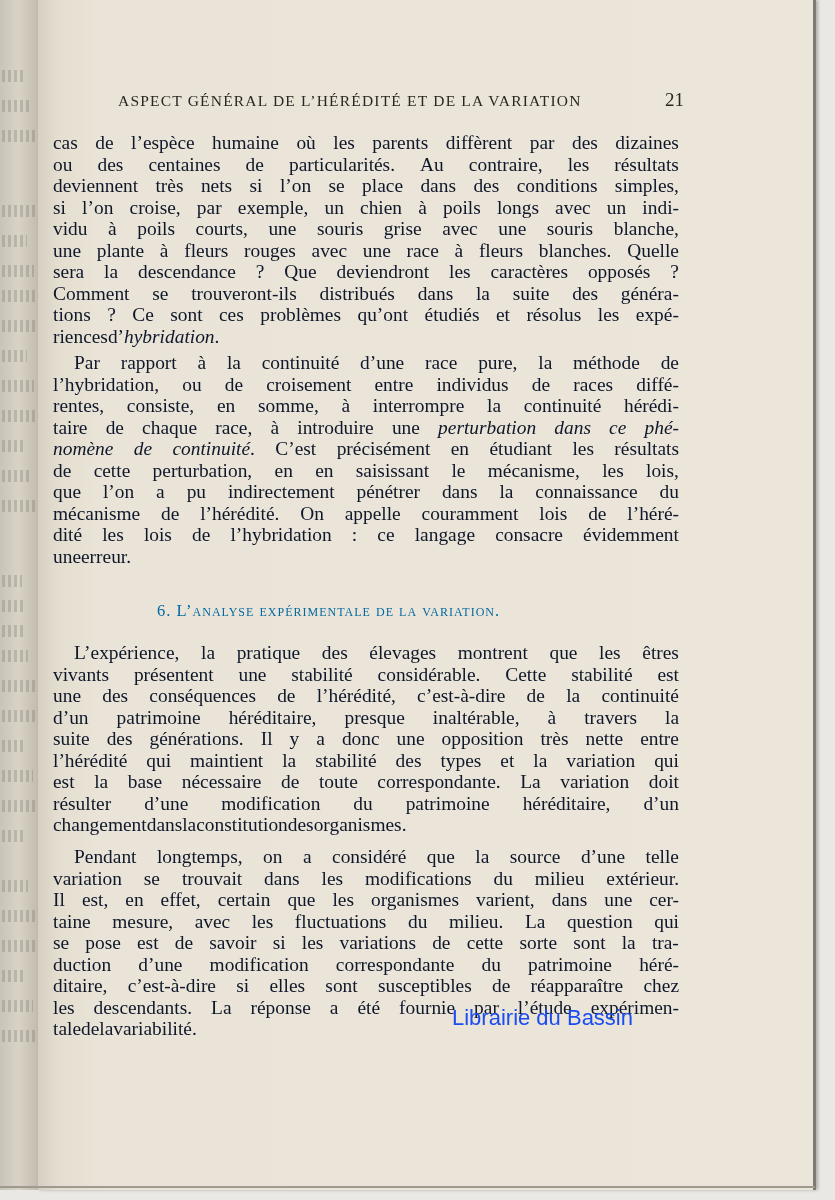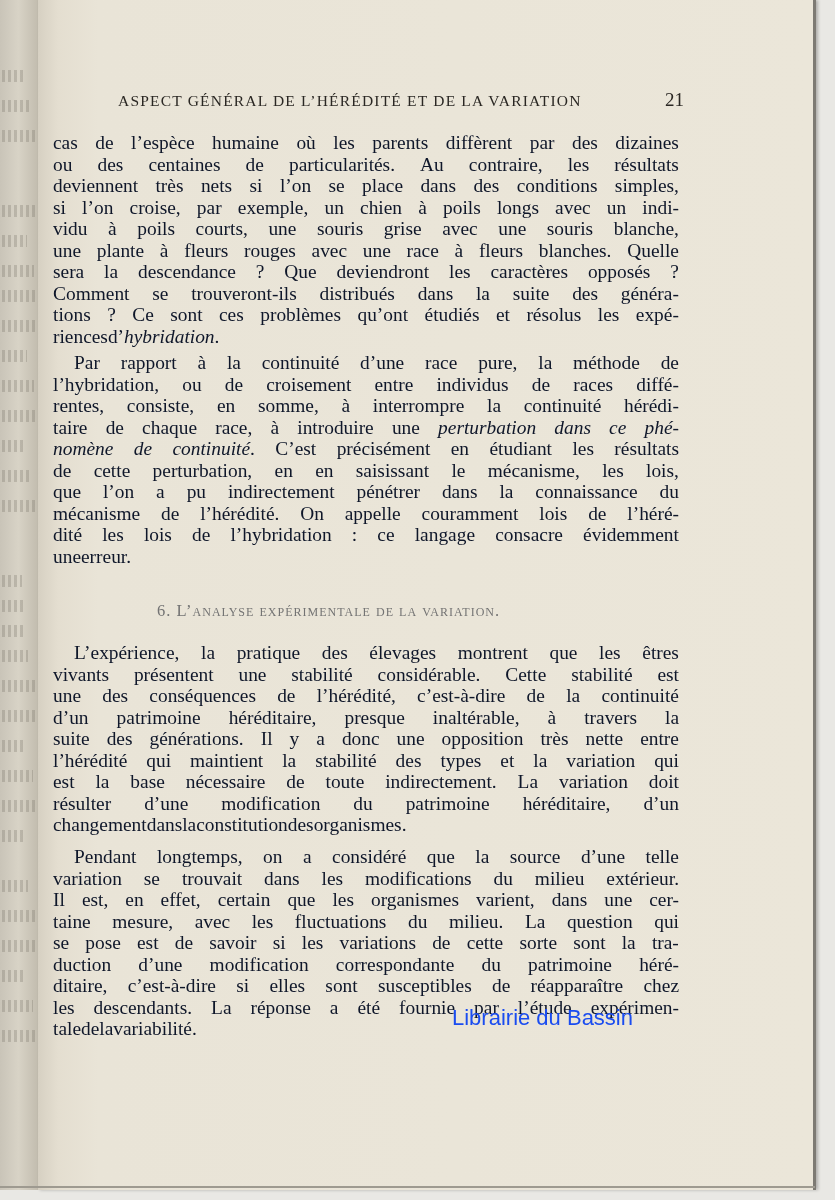--- a/index.html
+++ b/index.html
@@ -38,21 +38,21 @@
     position:absolute; left:53px; width:626px;
     font-family:"Liberation Serif", serif; font-size:19.4px; line-height:21.5px;
     color:#0f172a;
   }
   .line { display:flex; justify-content:space-between; white-space:nowrap; }
   .line.last { justify-content:flex-start; }
   .line.indent { padding-left:21px; }
   .line span.w { display:inline-block; }
   .section-heading {
     position:absolute; top:601px; left:157px; width:460px;
-    font-family:"Liberation Serif", serif; font-size:16.5px; color:#737373;
+    font-family:"Liberation Serif", serif; font-size:16.5px; color:#0369a1;
     letter-spacing:1px; white-space:nowrap;
   }
   .section-heading .sc { font-variant:small-caps; }
   .watermark {
     position:absolute; left:452px; top:1005px;
     font-family:"Liberation Sans", sans-serif; font-size:22px; color:#1a4cf0;
     white-space:nowrap;
   }
   i { font-style:italic; }
 </style>
@@ -403,21 +403,21 @@
       <span class="w"><span>variation</span></span>
       <span class="w"><span>qui</span></span>
     </div>
     <div class="line">
       <span class="w"><span>est</span></span>
       <span class="w"><span>la</span></span>
       <span class="w"><span>base</span></span>
       <span class="w"><span>nécessaire</span></span>
       <span class="w"><span>de</span></span>
       <span class="w"><span>toute</span></span>
-      <span class="w"><span>indirectement.</span></span>
+      <span class="w"><span>correspondante.</span></span>
       <span class="w"><span>La</span></span>
       <span class="w"><span>variation</span></span>
       <span class="w"><span>doit</span></span>
     </div>
     <div class="line">
       <span class="w"><span>résulter</span></span>
       <span class="w"><span>d’une</span></span>
       <span class="w"><span>modification</span></span>
       <span class="w"><span>du</span></span>
       <span class="w"><span>patrimoine</span></span>

